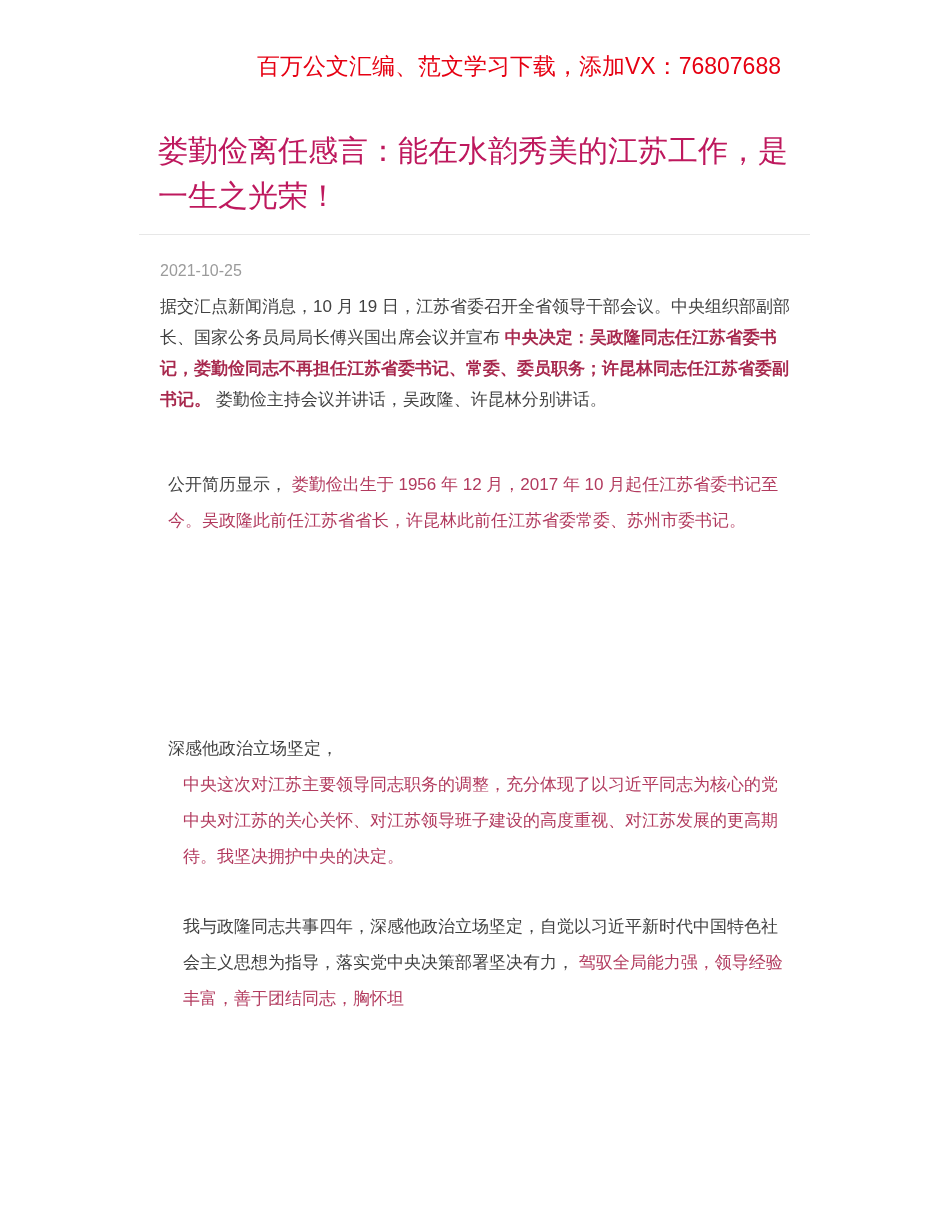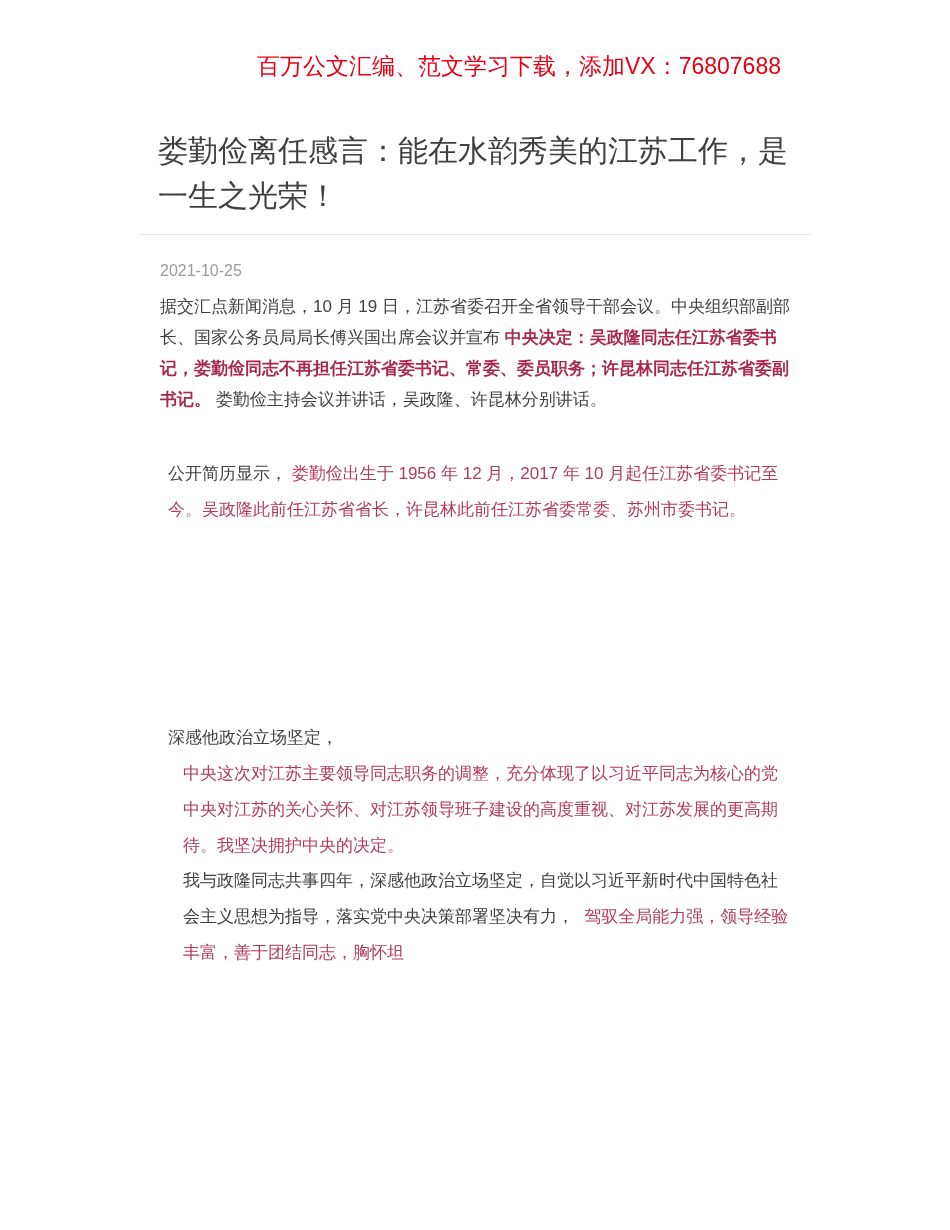--- a/index.html
+++ b/index.html
@@ -33,45 +33,45 @@
     box-sizing: border-box;
     padding: 0 0 16px 19px;
     border-bottom: 1px solid #e7e7e7;
   }
   .title {
     margin: 0;
     width: 640px;
     font-size: 30px;
     line-height: 45px;
     font-weight: 400;
-    color: #404040;
+    color: #be185d;
   }
   .content {
     position: absolute;
     top: 258px;
     left: 160px;
     width: 632px;
   }
   .date {
     font-size: 16px;
     line-height: 26px;
     color: #9b9b9b;
     margin: 0 0 7px 0;
   }
   .p {
     margin: 0;
     font-size: 17px;
     color: #414141;
   }
   .p-news   { line-height: 31px; }
-  .p-resume { line-height: 36px; margin-top: 41px; padding-left: 8px; }
+  .p-resume { line-height: 36px; margin-top: 52px; padding-left: 8px; }
   .gap-large { height: 192px; }
   .p-intro  { line-height: 36px; padding-left: 8px; }
   .p-quote  { line-height: 36px; padding-left: 23px; }
-  .p-speech { line-height: 36px; padding-left: 23px; font-family: Liberation Mono, monospace; }
+  .p-speech { line-height: 36px; margin-top: 34px; padding-left: 23px; }
   .seg-black    { color: #414141; font-weight: 400; }
   .seg-red-bold { color: #a8294e; font-weight: 700; }
   .seg-red      { color: #b23a5e; font-weight: 400; }
   .promo-red    { color: #e60012; margin-left: 44px; }
 </style>
 </head>
 <body>
 
 <div class="page">
 

